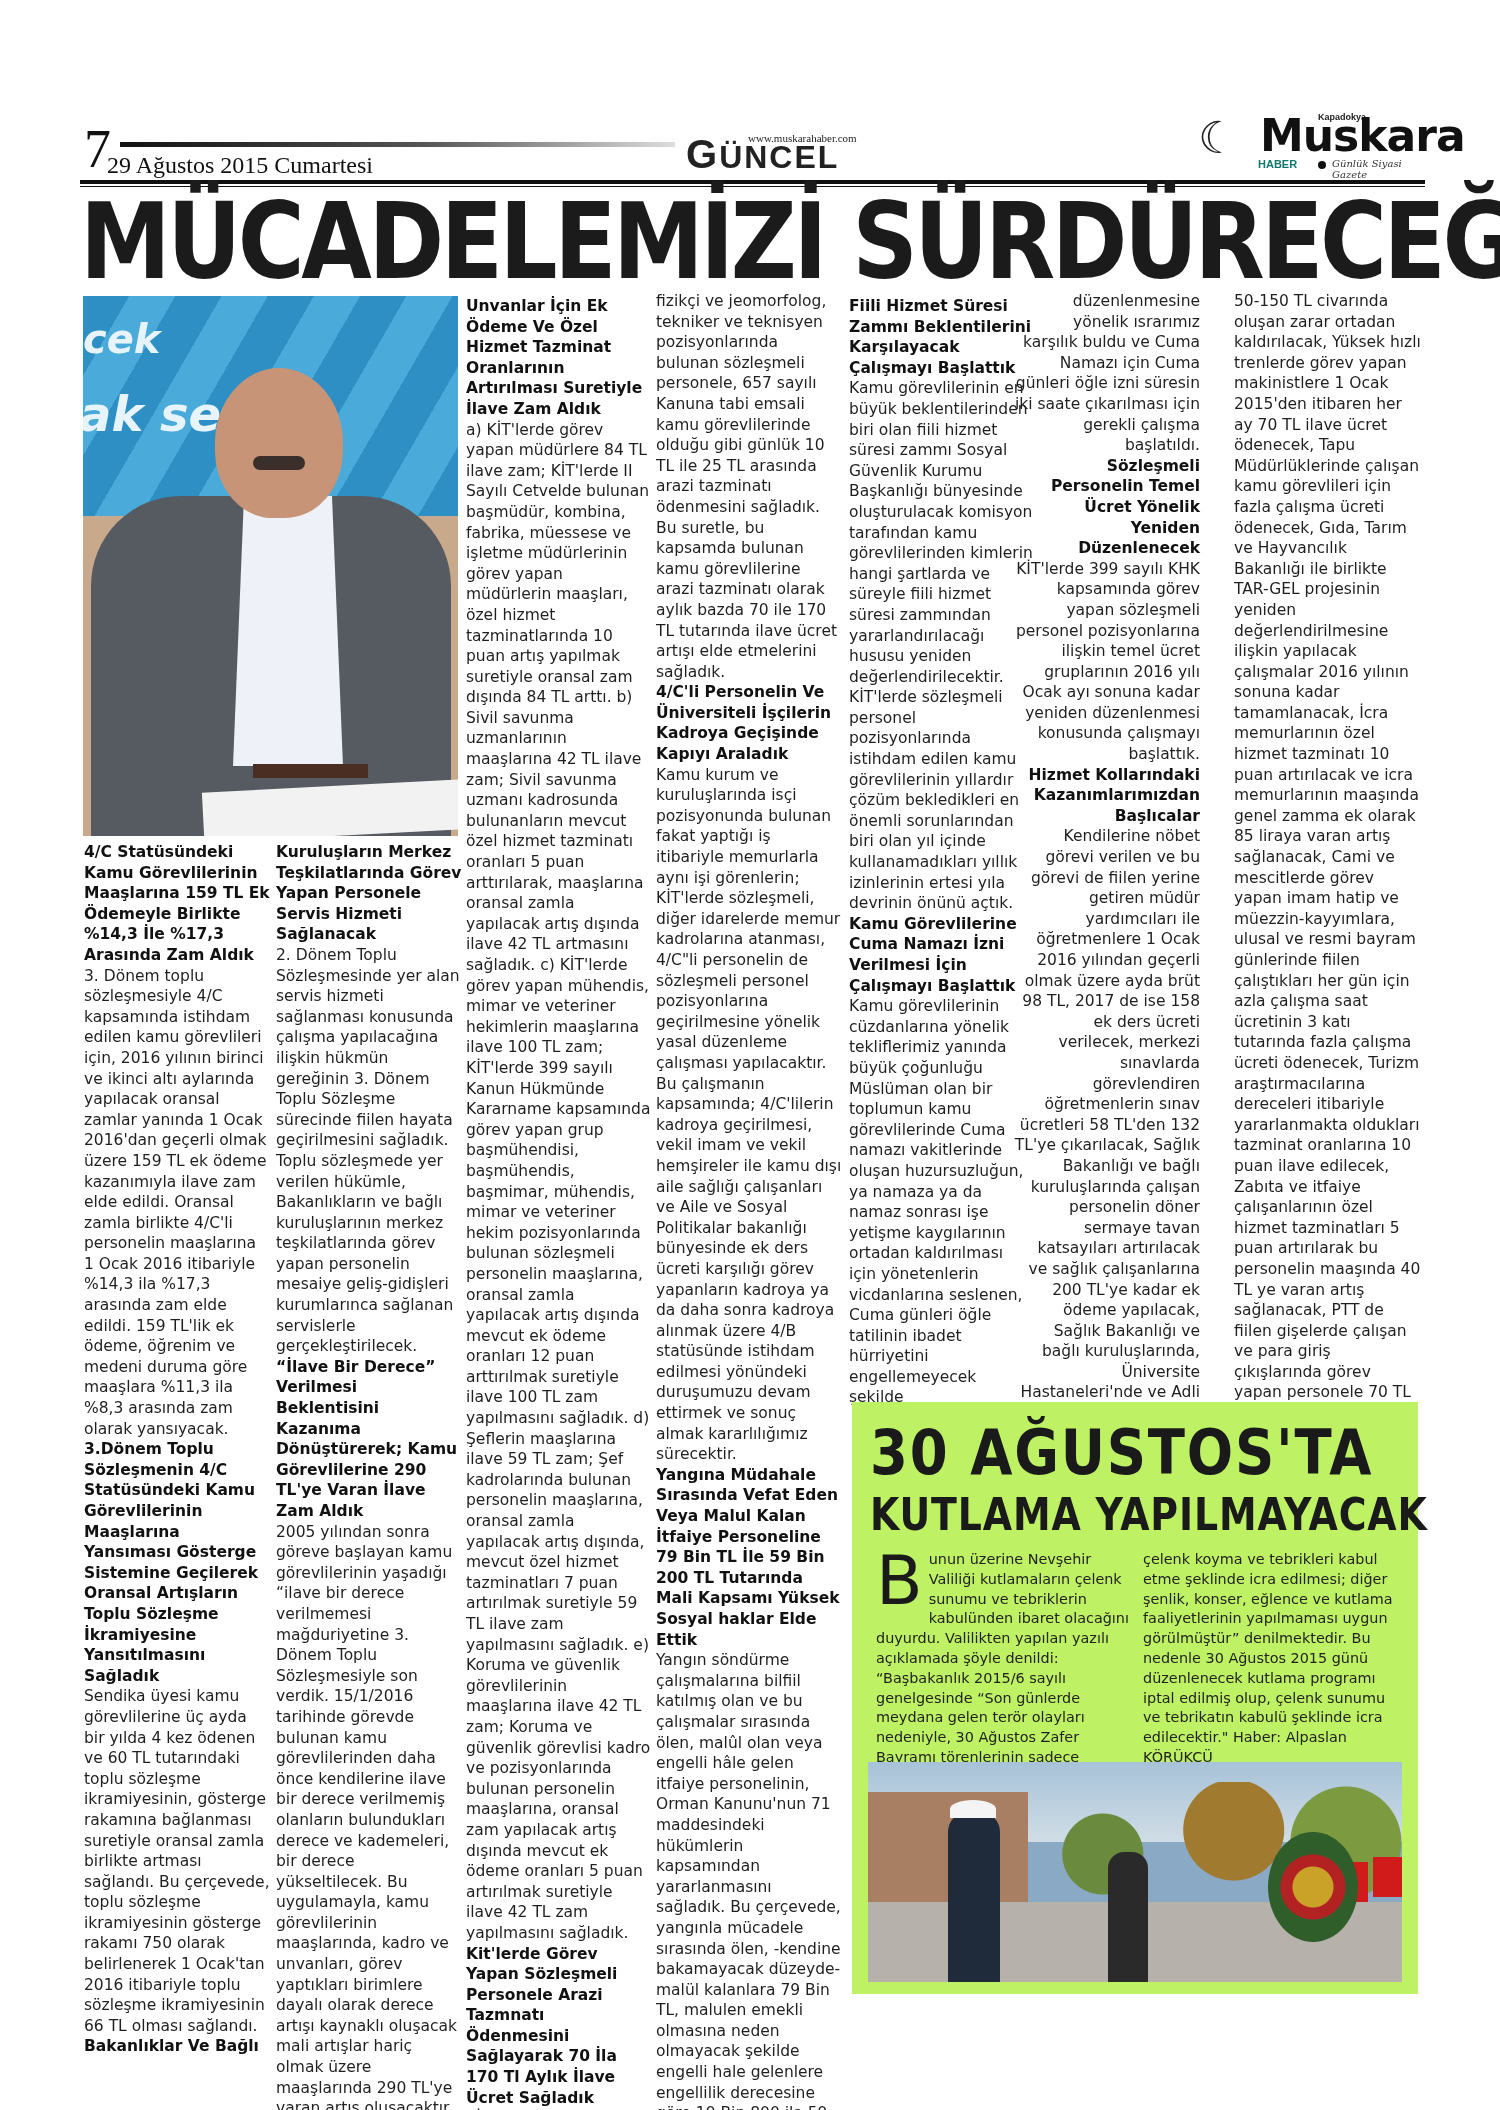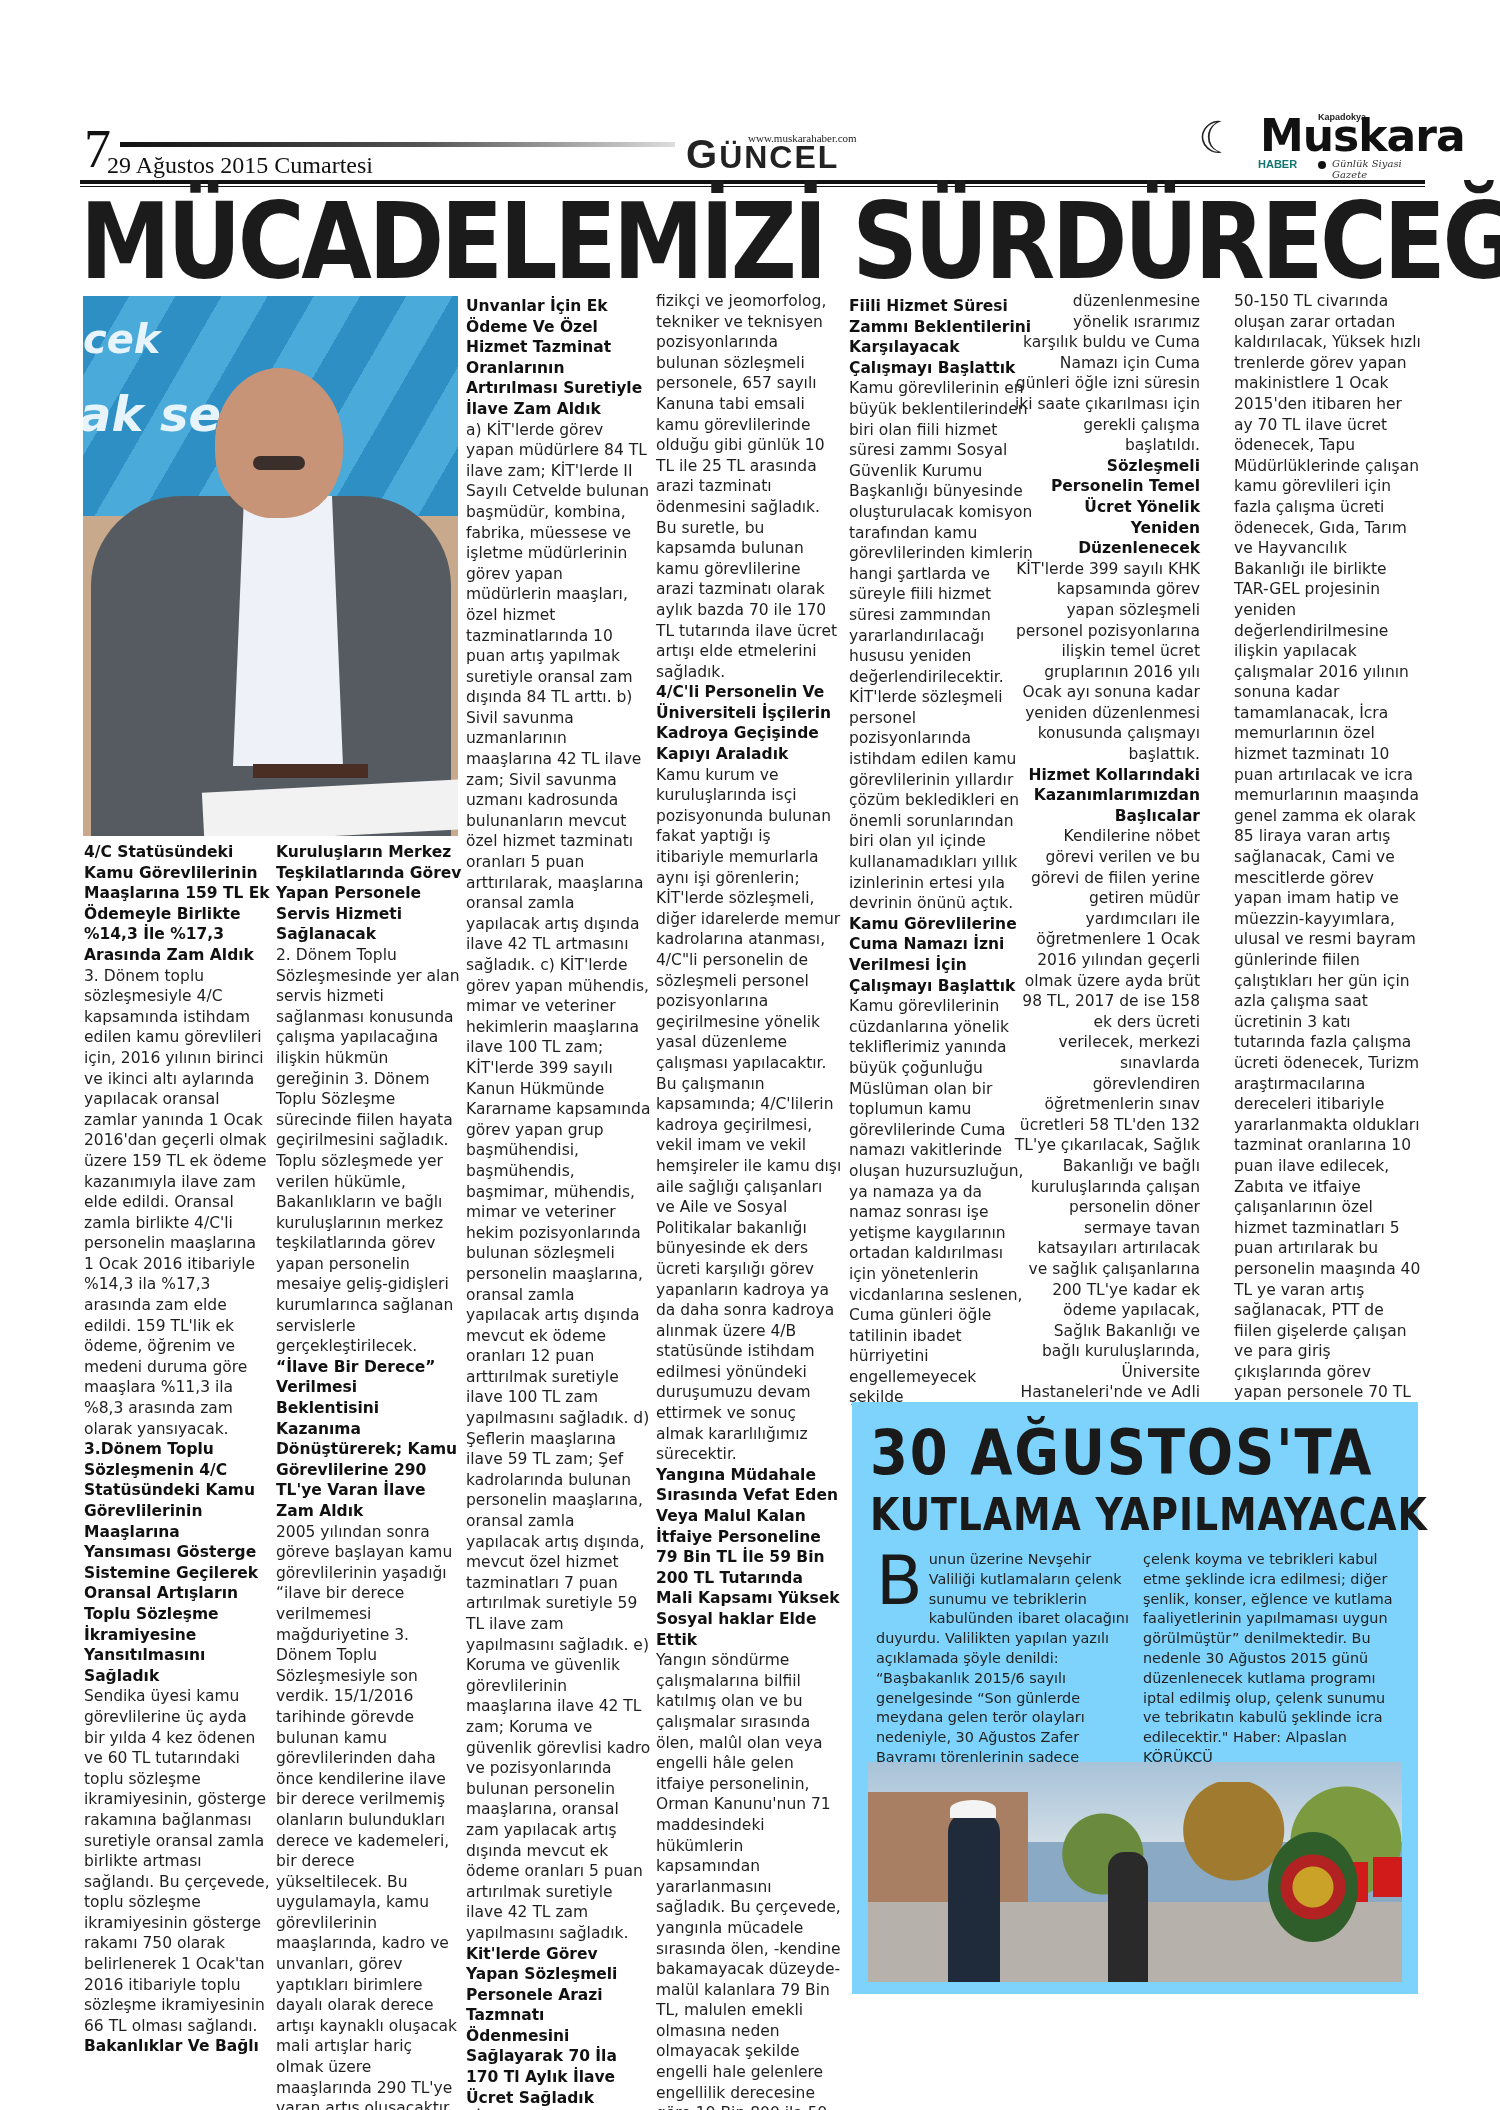--- a/index.html
+++ b/index.html
@@ -46,21 +46,21 @@
   .col .sub { font-weight: bold; color: #111; }
   #col1 { left: 84px; top: 842px; width: 186px; }
   #col2 { left: 276px; top: 842px; width: 186px; }
   #col3 { left: 466px; top: 296px; width: 186px; }
   #col4 { left: 656px; top: 291px; width: 186px; }
   #col5 { left: 849px; top: 296px; width: 186px; }
   #col6 { left: 1014px; top: 291px; width: 186px; text-align: right; }
   #col7 { left: 1234px; top: 291px; width: 188px; }
 
   
-  .box { position: absolute; left: 852px; top: 1402px; width: 566px; height: 592px; background: #7dd3fc; }
+  .box { position: absolute; left: 852px; top: 1402px; width: 566px; height: 592px; background: #bef264; }
   .box-h1 { position: absolute; left: 18px; top: 16px; font-family: "DejaVu Sans", sans-serif; font-weight: bold; font-size: 62px; line-height: 70px; letter-spacing: 2px; color: #1a1a1a; white-space: nowrap; transform: scaleX(0.88); transform-origin: left top; }
   .box-h2 { position: absolute; left: 18px; top: 88px; font-family: "DejaVu Sans", sans-serif; font-weight: bold; font-size: 44px; line-height: 50px; letter-spacing: 1px; color: #1a1a1a; white-space: nowrap; transform: scaleX(0.86); transform-origin: left top; }
   .box-body { position: absolute; left: 24px; top: 148px; width: 520px; column-count: 2; column-gap: 14px; font-family: "DejaVu Sans", sans-serif; font-size: 14.4px; line-height: 19.8px; color: #222; }
   .dropcap { float: left; font-family: "DejaVu Sans", sans-serif; font-size: 68px; line-height: 58px; margin: 2px 6px 0 0; color: #1a1a1a; }
   .box-photo { position: absolute; left: 16px; top: 360px; width: 534px; height: 220px; overflow: hidden; background: #8aa9c4; }
   .box-photo .sky { position: absolute; left: 0; top: 0; width: 100%; height: 80px; background: linear-gradient(#a7c2d8, #d0dde6); }
   .box-photo .trees { position: absolute; left: 160px; top: 20px; width: 374px; height: 120px; background: radial-gradient(circle at 20% 60%, #6a8a3e 0 40px, transparent 41px), radial-gradient(circle at 55% 40%, #a07a2e 0 50px, transparent 51px), radial-gradient(circle at 85% 50%, #7c9a40 0 55px, transparent 56px); }
   .box-photo .building { position: absolute; left: 0; top: 30px; width: 160px; height: 110px; background: #a97f63; }
   .box-photo .ground { position: absolute; left: 0; top: 140px; width: 100%; height: 80px; background: #b6b2ab; }
   .box-photo .officer { position: absolute; left: 80px; top: 50px; width: 52px; height: 170px; background: #1f2a3a; border-radius: 20px 20px 0 0; }

